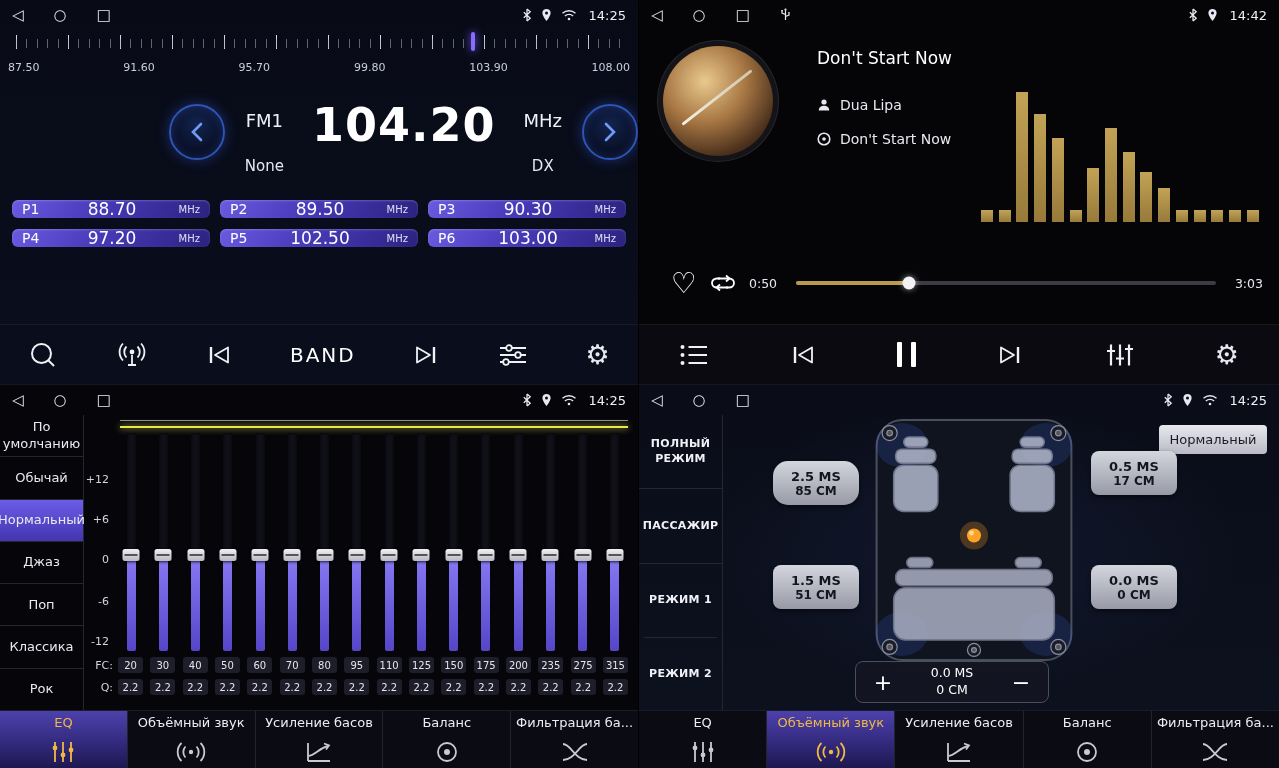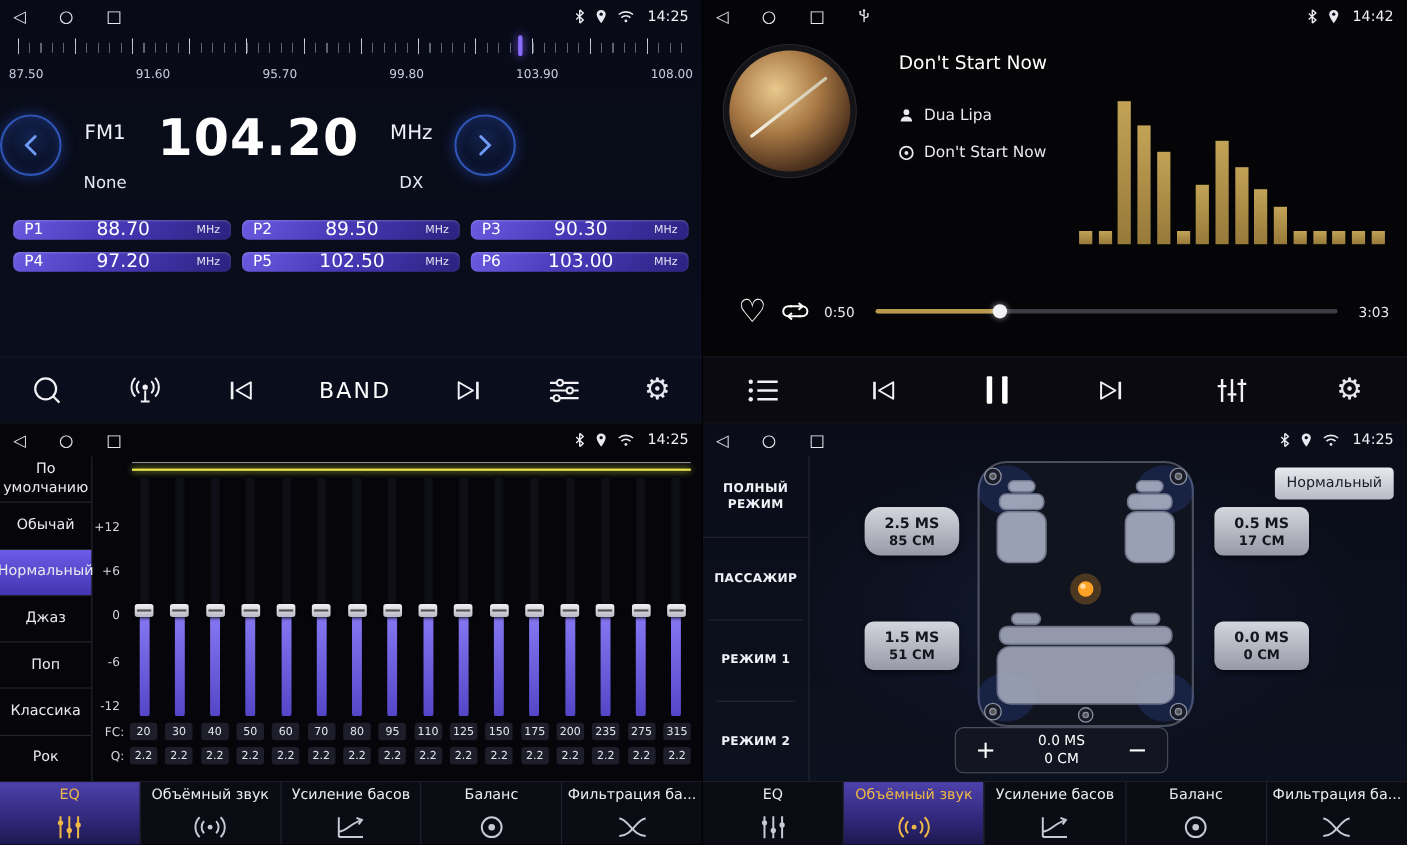--- a/index.html
+++ b/index.html
@@ -16,21 +16,21 @@
 .navicons{display:flex;gap:30px;font-size:15px;color:#e8e8f0;align-items:center;}
 .navicons span{cursor:pointer;}
 .statusicons{display:flex;gap:9px;align-items:center;}
 .time{font-size:13px;color:#f0f0f5;margin-left:3px;}
 
 .ruler{position:relative;height:50px;margin:2px 16px 0;}
 .ticks-a{position:absolute;top:3px;left:0;right:0;height:14px;background:repeating-linear-gradient(90deg,rgba(235,238,248,.9) 0 1px,transparent 1px 52px);}
 .ticks-b{position:absolute;top:7px;left:0;right:0;height:9px;background:repeating-linear-gradient(90deg,rgba(165,172,195,.55) 0 1px,transparent 1px 10.4px);}
 .needle{position:absolute;top:0;width:4px;height:19px;background:#8a6bff;border-radius:2px;box-shadow:0 0 9px #7a5cff;cursor:pointer;}
 .scale-labels{position:absolute;left:-8px;right:-8px;top:29px;display:flex;justify-content:space-between;font-size:11px;color:#c9cde0;}
-.tuner{display:flex;align-items:flex-start;justify-content:flex-start;gap:20px;margin-top:14px;height:98px;}
+.tuner{display:flex;align-items:flex-start;justify-content:flex-end;gap:20px;margin-top:14px;height:98px;}
 .roundbtn{width:56px;height:56px;border-radius:50%;border:2px solid #2e55b5;background:radial-gradient(circle at 50% 35%,#13234e,#070c1f 75%);display:flex;align-items:center;justify-content:center;box-shadow:0 0 14px rgba(50,90,220,.45),inset 0 0 10px rgba(70,110,240,.3);cursor:pointer;margin-top:8px;}
 .tuner-col{display:flex;flex-direction:column;align-items:center;margin-top:14px;}
 .tuner-col .t1{font-size:18px;color:#f0f1f8;}
 .tuner-col .t2{font-size:15px;color:#e5e7f2;margin-top:26px;}
 .freqbig{font-size:46px;font-weight:bold;letter-spacing:1px;margin:2px 8px 0;}
 .rds-row{display:flex;justify-content:flex-end;padding-right:18px;height:20px;margin-top:-6px;}
 .rds{font-style:italic;font-weight:bold;font-size:15px;letter-spacing:1px;color:#f5f5fa;}
 .presets{display:grid;grid-template-columns:repeat(3,1fr);gap:11px 10px;margin:6px 12px 0;}
 .preset{height:18px;border:none;border-radius:6px;background:linear-gradient(120deg,#6a5ae0 0%,#4839b8 45%,#2c2280 100%);display:flex;align-items:center;padding:0 10px;color:#fff;cursor:pointer;box-shadow:inset 0 1px 2px rgba(255,255,255,.22);}
 .preset .pid{font-size:14px;width:30px;text-align:left;}
@@ -86,31 +86,31 @@
 
 .soundtabs{position:absolute;bottom:0;left:0;right:0;height:58px;background:#0b0b13;display:flex;border-top:1px solid #1c1c26;}
 .tabcol{flex:1;display:flex;flex-direction:column;align-items:center;border-left:1px solid #23232e;color:#c9c9d4;cursor:pointer;overflow:hidden;}
 .tabcol:first-child{border-left:none;}
 .tablabel{height:24px;line-height:24px;font-size:13px;color:#ececf4;white-space:nowrap;overflow:hidden;max-width:100%;padding:0 3px;}
 .tabicon{flex:1;display:flex;align-items:center;justify-content:center;}
 .tabcol.active{background:linear-gradient(180deg,#4d41ac 0%,#332a7e 55%,#1d1850 100%);color:#f0b945;}
 .tabcol.active .tablabel{color:#f0b945;}
 
 .pos-body{display:flex;height:296px;}
-.pos-menu{width:97px;border-right:1px solid #26262e;display:flex;flex-direction:column;align-items:center;}
+.pos-menu{width:84px;border-right:1px solid #26262e;display:flex;flex-direction:column;align-items:center;}
 .pos-mode{flex:1;display:flex;align-items:center;justify-content:center;text-align:center;font-size:11px;font-weight:bold;color:#f0f0f6;border-bottom:1px solid #26262e;padding:3px 5px;line-height:1.3;cursor:pointer;letter-spacing:.3px;}
 .pos-mode:last-child{border-bottom:none;}
 .pos-main{flex:1;position:relative;background:radial-gradient(ellipse at 45% 45%,rgba(60,90,180,.12),transparent 62%);}
 .profilebtn{position:absolute;right:12px;top:10px;width:108px;height:29px;background:linear-gradient(180deg,#e8e8ee,#b9bac6);color:#1a1a28;font-size:13px;border:none;border-radius:4px;display:flex;align-items:center;justify-content:center;cursor:pointer;}
 .carbox{position:absolute;left:150px;top:2px;width:202px;height:246px;}
 .delay{position:absolute;width:86px;height:44px;border:none;border-radius:8px;background:linear-gradient(180deg,#d4d6de,#979aa6);color:#15151f;display:flex;flex-direction:column;align-items:center;justify-content:center;font-weight:bold;cursor:pointer;box-shadow:0 2px 4px rgba(0,0,0,.5);}
 .delay .ms{font-size:13px;}
 .delay .cm{font-size:12px;}
 .d-fl{left:50px;top:46px;border-radius:15px;}
-.d-fr{left:368px;top:46px;}
+.d-fr{left:368px;top:36px;}
 .d-rl{left:50px;top:150px;}
 .d-rr{left:368px;top:150px;}
 .adjust{position:absolute;left:132px;top:246px;width:194px;height:42px;background:rgba(20,22,34,.92);border:1px solid #4a4e5e;border-radius:8px;display:flex;align-items:center;justify-content:space-between;padding:0 14px;}
 .adjust .sign{font-size:22px;color:#fff;cursor:pointer;width:26px;text-align:center;background:none;border:none;}
 .adjust .vals{display:flex;flex-direction:column;align-items:center;font-size:12.5px;line-height:1.35;color:#fff;}
 </style>
 </head>
 <body>
 
 <div class="screen">

